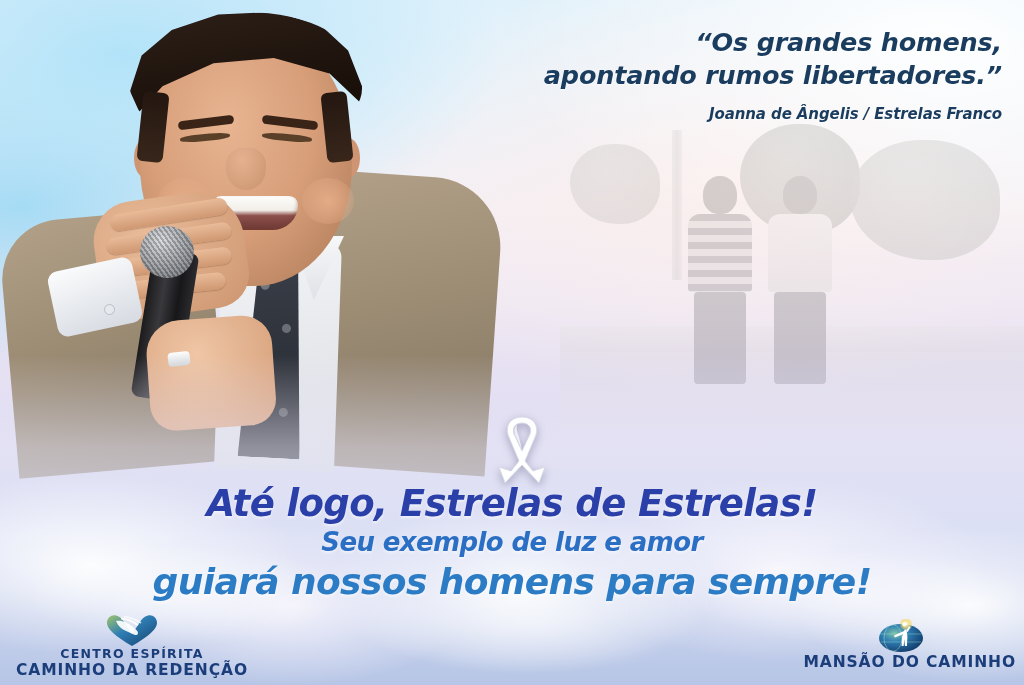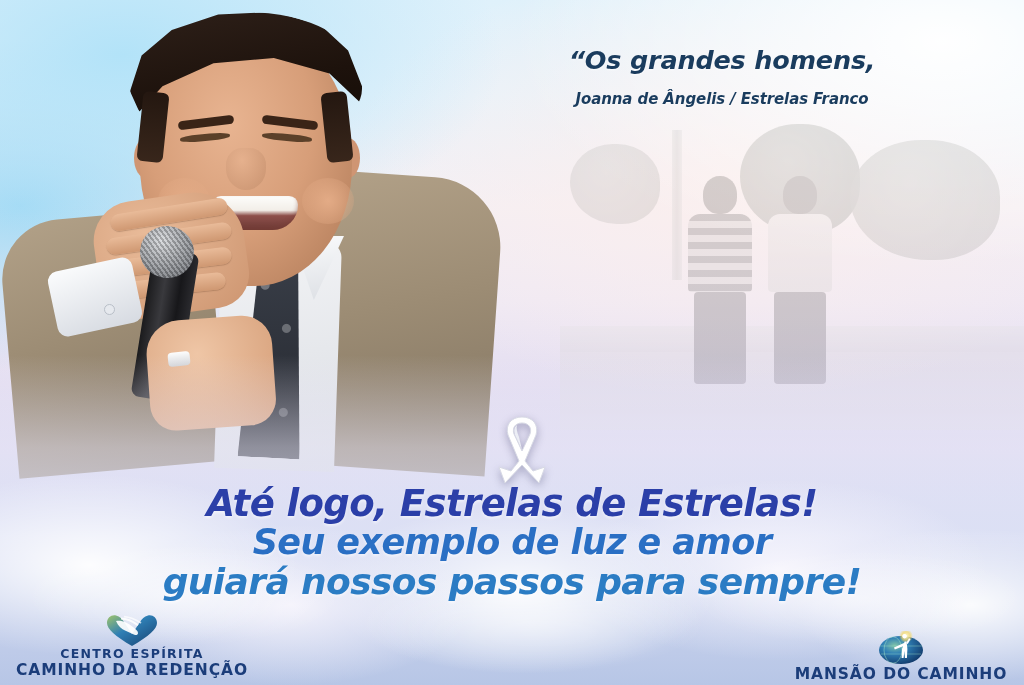--- a/index.html
+++ b/index.html
@@ -210,22 +210,22 @@
   .cloud-veil-2 {
     position:absolute; left:0; bottom:0; width:100%; height:150px; pointer-events:none;
     background:
       radial-gradient(ellipse 220px 70px at 18% 40%, rgba(255,255,255,.55), rgba(255,255,255,0) 72%),
       radial-gradient(ellipse 240px 72px at 52% 58%, rgba(255,255,255,.45), rgba(255,255,255,0) 72%),
       radial-gradient(ellipse 230px 66px at 84% 42%, rgba(255,255,255,.5), rgba(255,255,255,0) 72%);
   }
 
   
   .quote {
-    position:absolute; right:22px; top:44px; width:560px;
-    text-align:center; z-index:6;
+    position:absolute; right:22px; top:26px; width:560px;
+    text-align:right; z-index:6;
   }
   .quote-line {
     font-family:"DejaVu Sans", sans-serif;
     font-style:italic; font-weight:bold;
     font-size:25.5px; line-height:33px;
     letter-spacing:-.2px;
     white-space:nowrap;
     text-shadow:0 1px 2px rgba(255,255,255,.75);
   }
   .quote-attr {
@@ -244,26 +244,26 @@
 
   
   .headline { position:absolute; left:0; right:0; top:484px; text-align:center; z-index:7; }
   .hl {
     font-family:"DejaVu Sans", sans-serif;
     font-style:italic; font-weight:bold;
     line-height:39px; letter-spacing:-.6px; white-space:nowrap;
     text-shadow:0 2px 3px rgba(255,255,255,.55);
   }
   .hl1 { font-size:37px; }
-  .hl2 { font-size:35px; }
+  .hl2 { font-size:26px; }
   .hl3 { font-size:36px; }
 
   
   .logo-left  { position:absolute; left:6px;  bottom:6px; width:252px; text-align:center; z-index:8; }
-  .logo-right { position:absolute; right:8px; bottom:2px; width:230px; text-align:center; z-index:8; }
+  .logo-right { position:absolute; right:8px; bottom:14px; width:230px; text-align:right; z-index:8; }
   .logo-mark  { height:34px; display:flex; align-items:center; justify-content:center; }
   .logo-l1 {
     font-family:"DejaVu Sans", sans-serif; font-weight:bold;
     font-size:12.5px; letter-spacing:1.3px; line-height:14px;
   }
   .logo-l2 {
     font-family:"DejaVu Sans", sans-serif; font-weight:bold;
     font-size:15.5px; letter-spacing:.9px; line-height:18px;
   }
   .logo-single {
@@ -330,33 +330,34 @@
     <div class="mic-head"></div>
     <div class="mic-hand"></div>
     <div class="ring"></div>
   </div>
 
   <div class="cloud-veil"></div>
   <div class="cloud-veil-2"></div>
 
   <div class="quote">
     <div class="quote-line" style="color:#1A3C5E">“Os grandes homens,</div>
+    <div class="quote-line" style="color:#1A3C5E">apontando rumos libertadores.”</div>
     <div class="quote-attr" style="color:#1A3C5E">Joanna de Ângelis / Estrelas Franco</div>
   </div>
 
   <svg class="ribbon" viewBox="0 0 66 80">
     <path d="M33 8 C22 8 16 16 19 26 L30 52 L22 62 L10 58 L16 74 L33 56 L50 74 L56 58 L44 62 L36 52 L47 26 C50 16 44 8 33 8 Z
              M33 14 C40 14 43 19 41 25 L33 42 L25 25 C23 19 26 14 33 14 Z" fill="#ffffff" stroke="#d7d9e4" stroke-width="1"></path>
     <path d="M28 16 C24 19 25 24 27 28 L33 41 L30 28 C28 23 27 19 28 16 Z" fill="#eceef5"></path>
   </svg>
 
   <div class="headline">
     <div class="hl hl1" style="color:#2B3FA8">Até logo, Estrelas de Estrelas!</div>
     <div class="hl hl2" style="color:#2A6FC4">Seu exemplo de luz e amor</div>
-    <div class="hl hl3" style="color:#2B7CC4">guiará nossos passos para sempre!</div>
+    <div class="hl hl3" style="color:#2B7CC4">guiará nossos homens para sempre!</div>
   </div>
 
   <div class="logo-left">
     <div class="logo-mark">
       <svg width="54" height="33" viewBox="0 0 54 33">
         <defs>
           <linearGradient id="gHeart" x1="0" y1="0" x2="1" y2="1">
             <stop offset="0%" stop-color="#9fc46b"></stop>
             <stop offset="42%" stop-color="#2f7fb5"></stop>
             <stop offset="100%" stop-color="#17406f"></stop>

